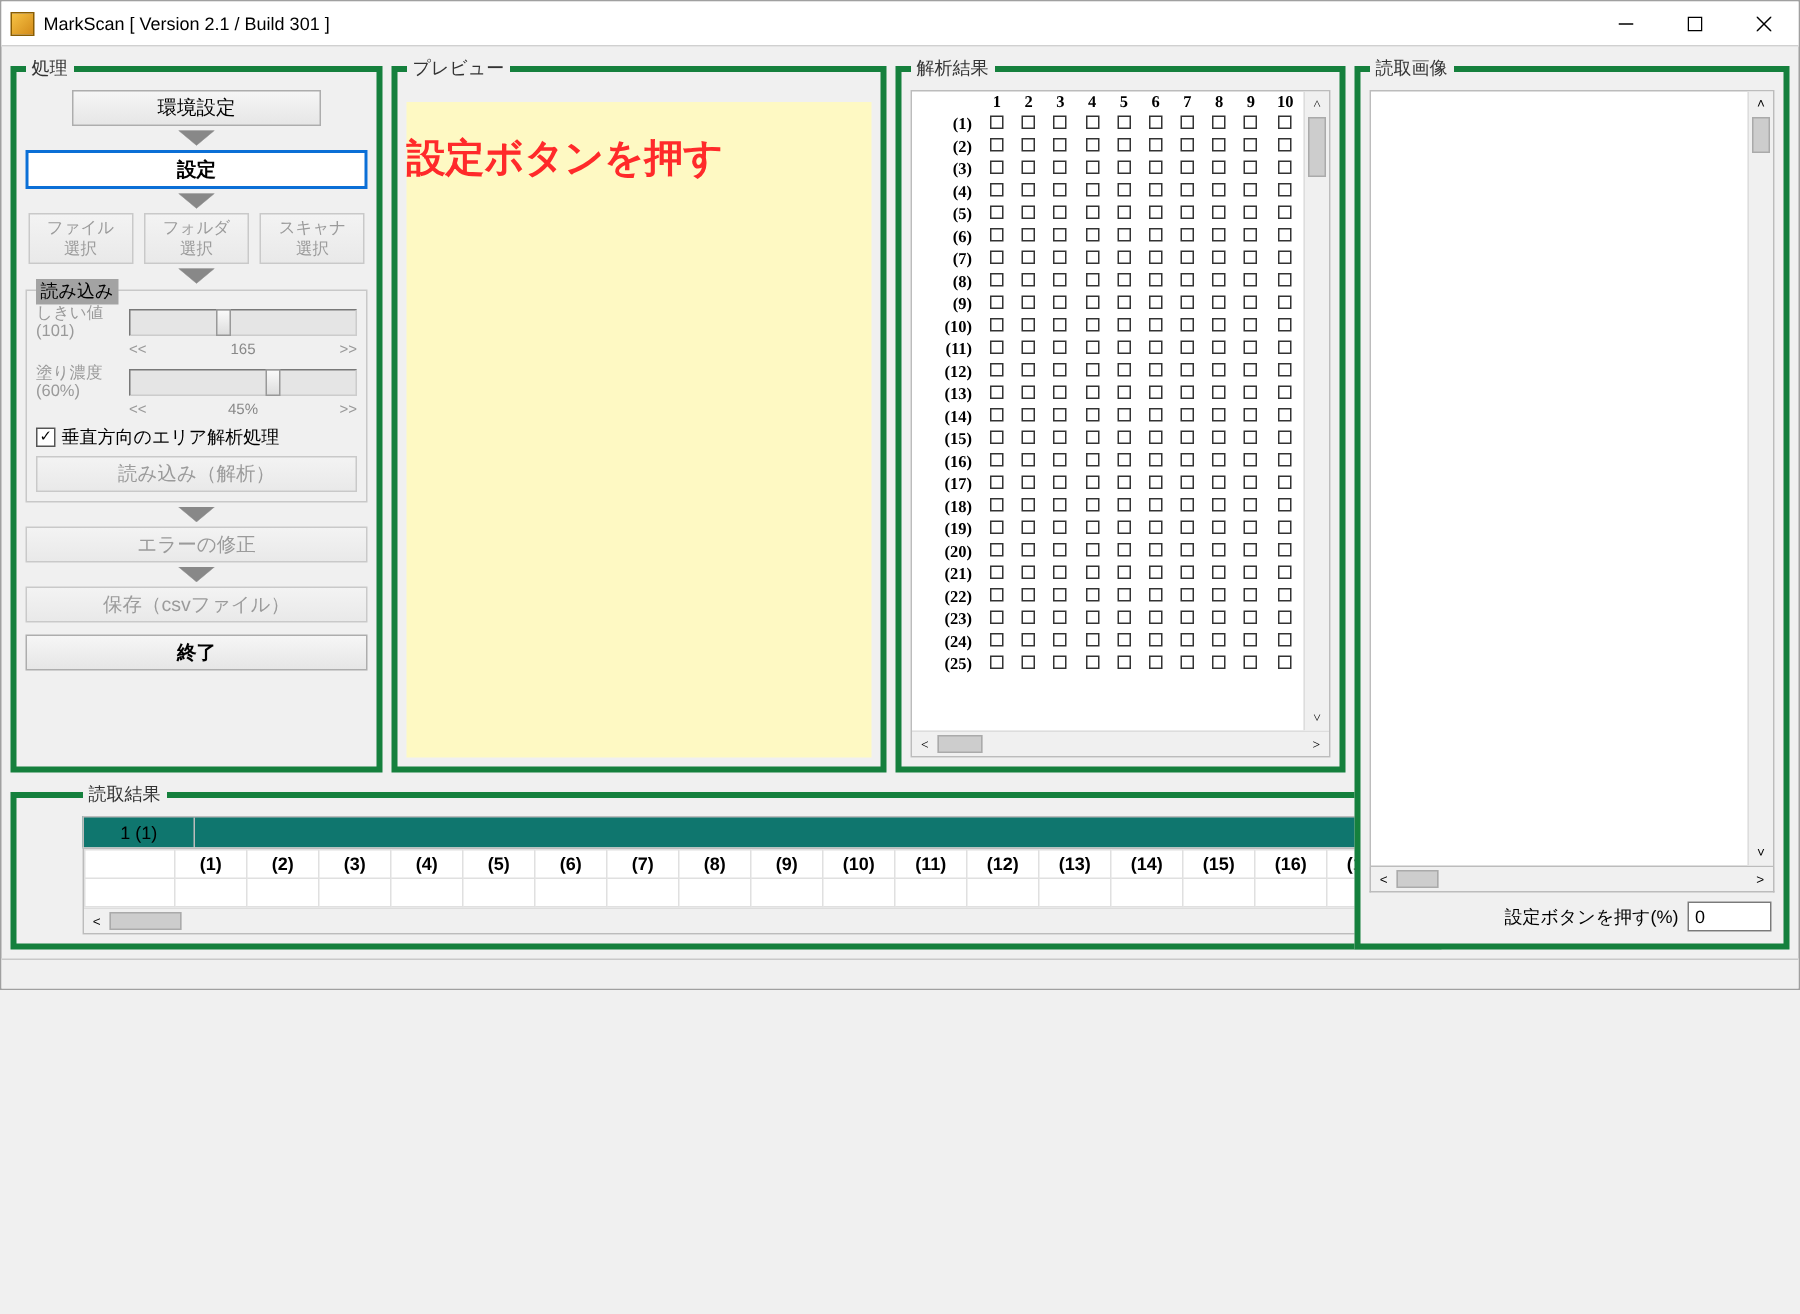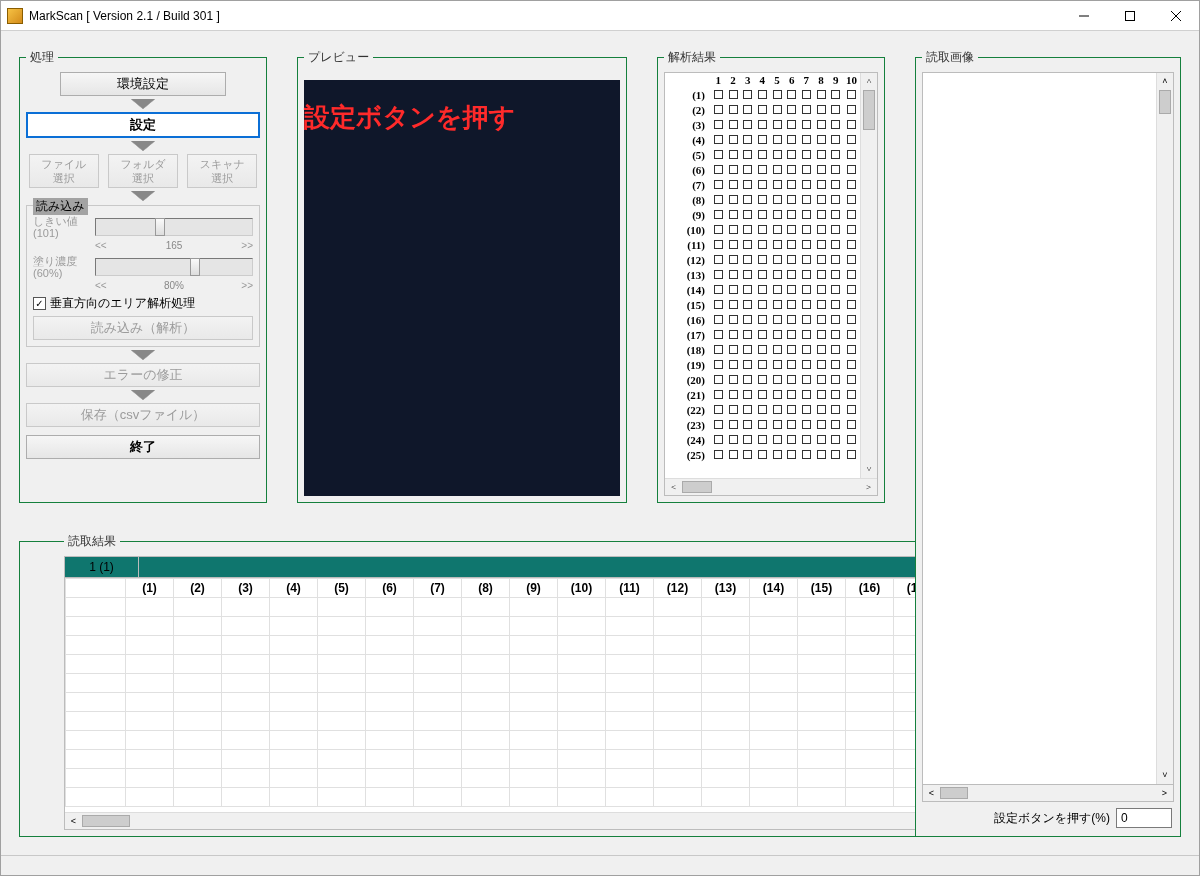--- a/index.html
+++ b/index.html
@@ -5,21 +5,21 @@
   * { box-sizing: border-box; }
   body {
     margin: 0;
     font-family: "Meiryo", "MS PGothic", sans-serif;
     font-size: 12px;
     background: #f0f0f0;
     user-select: none;
   }
   .window {
     width: 1200px;
-    height: 876px;
+    height: 660px;
     background: #f0f0f0;
     border: 1px solid #a0a0a0;
     display: flex;
     flex-direction: column;
   }
   .titlebar {
     height: 30px;
     background: #fff;
     display: flex;
     align-items: center;
@@ -53,23 +53,23 @@
     display:flex;
     flex-direction:column;
     gap:6px;
   }
   .top-row {
     display:flex;
     gap:6px;
     height: 478px;
   }
   fieldset {
-    border:1px solid #15803d;
+    border:4px solid #15803d;
     background:#f0f0f0;
-    margin:12px;
+    margin:0;
     padding:6px 6px 6px 6px;
     position:relative;
   }
   legend {
     padding:0 4px;
     font-size:12px;
     color:#333;
   }
 
   
@@ -164,21 +164,21 @@
   .chk-row .chkbox {
     width:13px; height:13px; border:1px solid #555; background:#fff;
     display:inline-flex; align-items:center; justify-content:center;
     font-size:10px; line-height:10px;
   }
 
   
   .panel-preview { width: 330px; position:relative;}
   .preview-canvas {
     position:absolute; inset:14px 6px 6px 6px;
-    background:#0f172a;
+    background:#fef9c3;
     text-decoration:underline;
   }
   .annotation {
     position:absolute;
     top:20px; left:0px;
     color:#ff2a2a;
     font-size:26px;
     font-weight:bold;
     white-space:nowrap;
   }
@@ -384,21 +384,21 @@
 
             <div class="slider-row">
               <div class="lab" style="white-space:pre-line">塗り濃度
 (60%)</div>
               <div class="slider-track">
                 <div class="slider-thumb" style="left:60%"></div>
               </div>
             </div>
             <div class="slider-val-row">
               <span>&lt;&lt;</span>
-              <span class="mid">80%</span>
+              <span class="mid">45%</span>
               <span>&gt;&gt;</span>
             </div>
 
             <div class="chk-row">
               <span class="chkbox">✓</span>
               <span>垂直方向のエリア解析処理</span>
             </div>
 
             <div class="btn disabled" style="width:100%">読み込み（解析）</div>
           </div>

